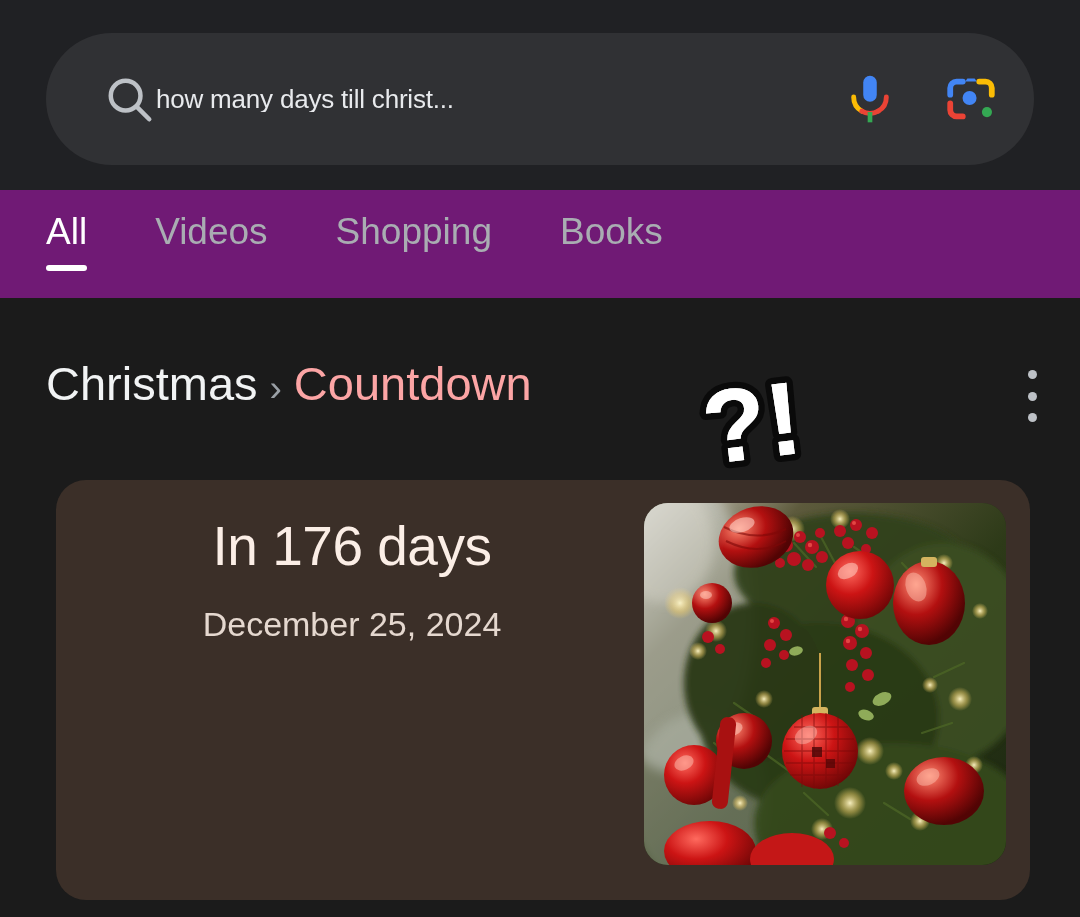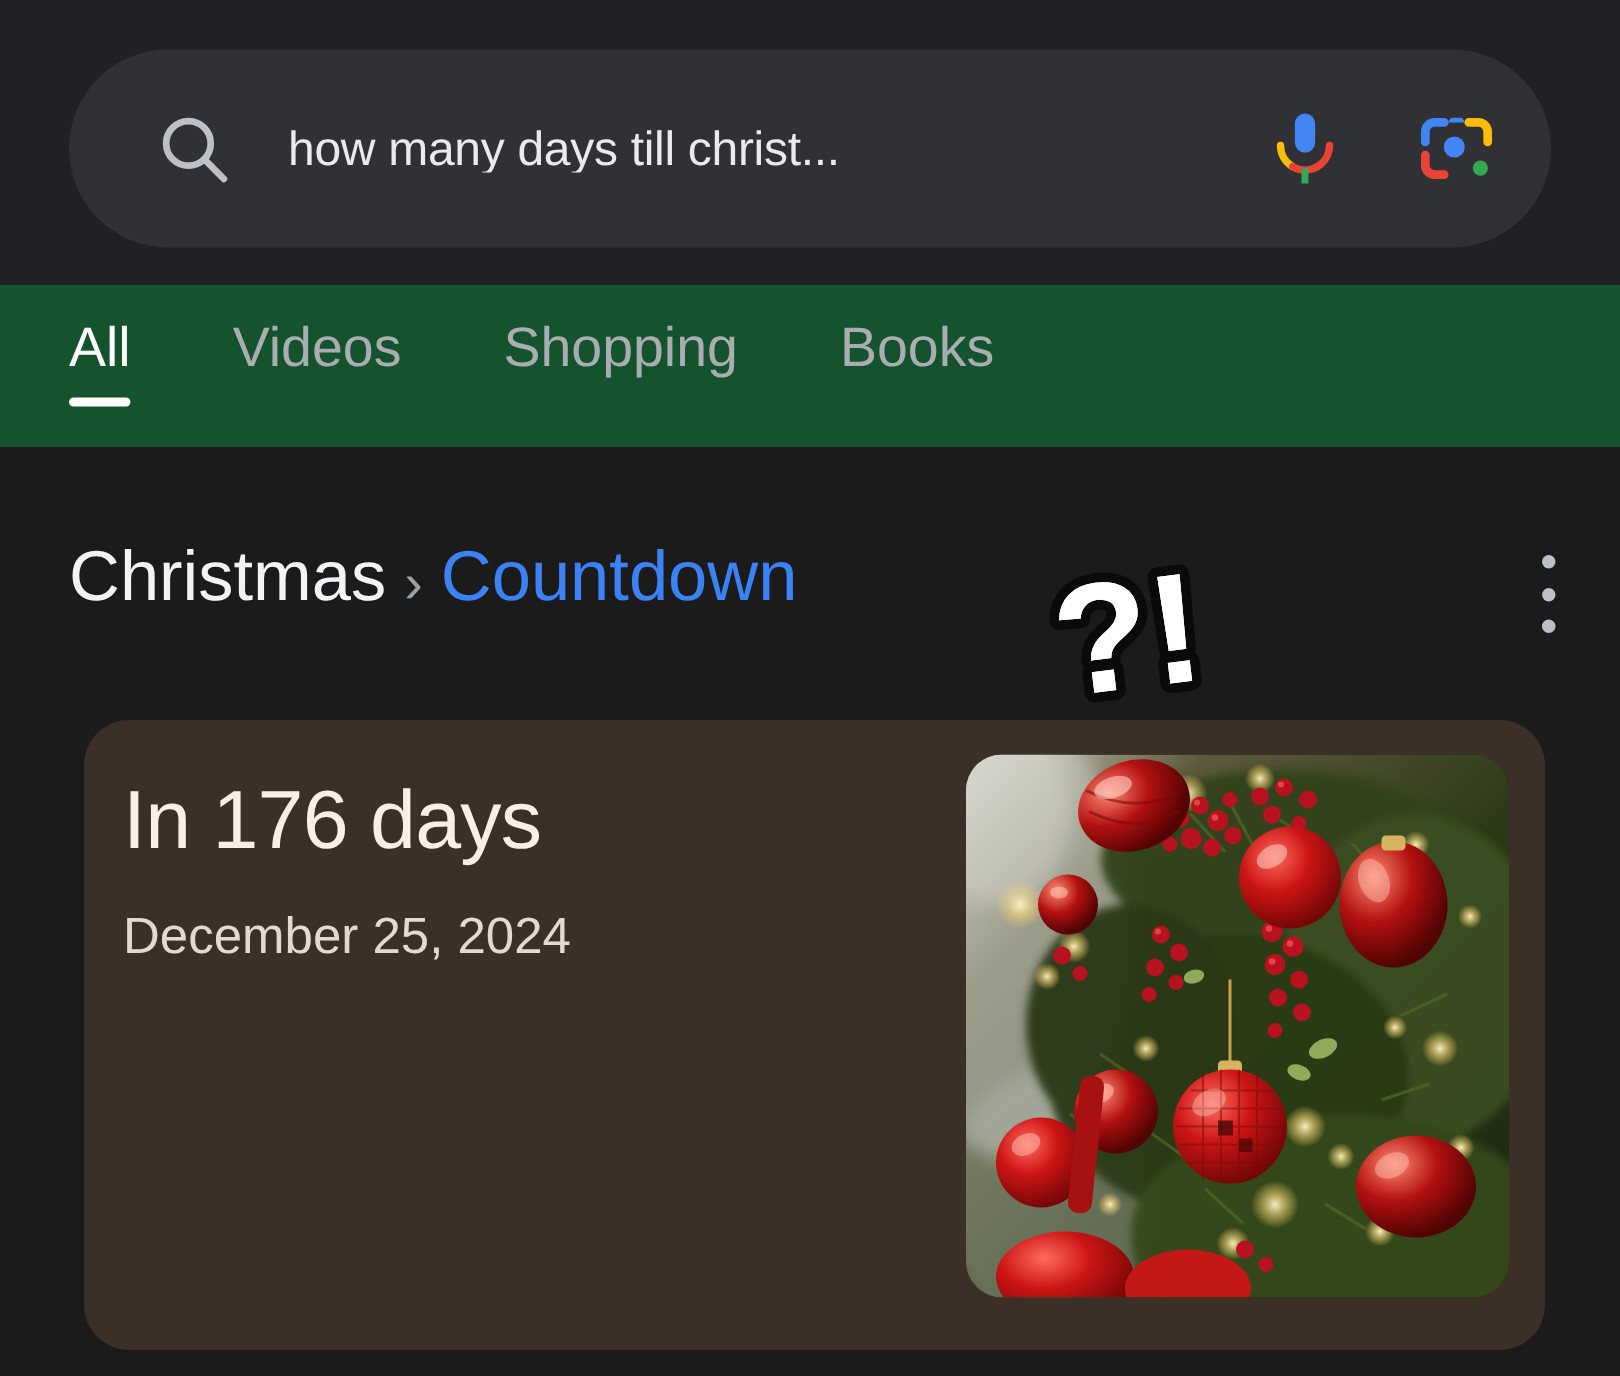--- a/index.html
+++ b/index.html
@@ -39,23 +39,22 @@
     padding: 0 34px 0 56px;
   }
   .search-glass {
     flex: 0 0 auto;
     width: 54px;
     height: 54px;
     display: block;
   }
   .search-value {
     flex: 1 1 auto;
-    margin-left: 36px;
     color: #e8eaed;
-    font-size: 32px;
+    font-size: 26px;
     letter-spacing: -0.2px;
     white-space: nowrap;
     overflow: hidden;
     line-height: 1;
   }
   .mic-btn {
     flex: 0 0 auto;
     width: 56px;
     height: 56px;
     margin-right: 44px;
@@ -67,21 +66,21 @@
     height: 58px;
     display: block;
   }
 
   
   .tabs-strip {
     position: absolute;
     left: 0; top: 190px;
     width: 1080px;
     height: 108px;
-    background: #14532d;
+    background: #701a75;
     overflow: hidden;
   }
   .tabs-row {
     position: absolute;
     left: 46px;
     top: 22px;
     display: flex;
     align-items: flex-start;
     white-space: nowrap;
   }
@@ -130,21 +129,21 @@
     line-height: 1;
   }
   .crumb-sep {
     font-size: 37px;
     color: #9aa0a6;
     margin: 0 12px;
     line-height: 1;
   }
   .crumb-secondary {
     font-size: 47px;
-    color: #3b82f6;
+    color: #fca5a5;
     line-height: 1;
   }
   .overflow-menu {
     position: absolute;
     right: -8px;
     top: 8px;
     width: 44px;
     height: 56px;
     display: flex;
     flex-direction: column;
@@ -177,20 +176,21 @@
   .answer-card {
     position: absolute;
     left: 56px;
     top: 480px;
     width: 974px;
     height: 420px;
     background: #3b2f28;
     border-radius: 30px;
     box-sizing: border-box;
     overflow: hidden;
+    text-align: center;
   }
   .card-text {
     position: absolute;
     left: 26px;
     top: 38px;
     width: 540px;
   }
   .answer-headline {
     font-size: 55px;
     color: #fbeee6;

